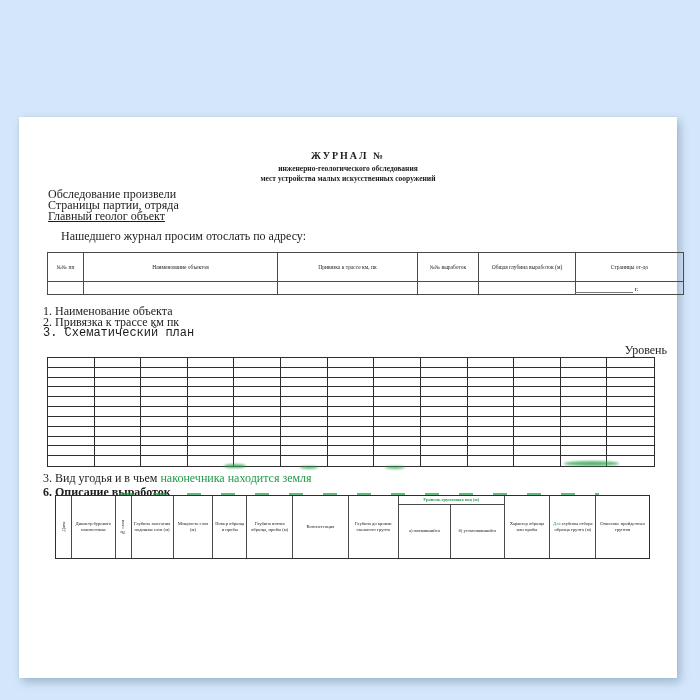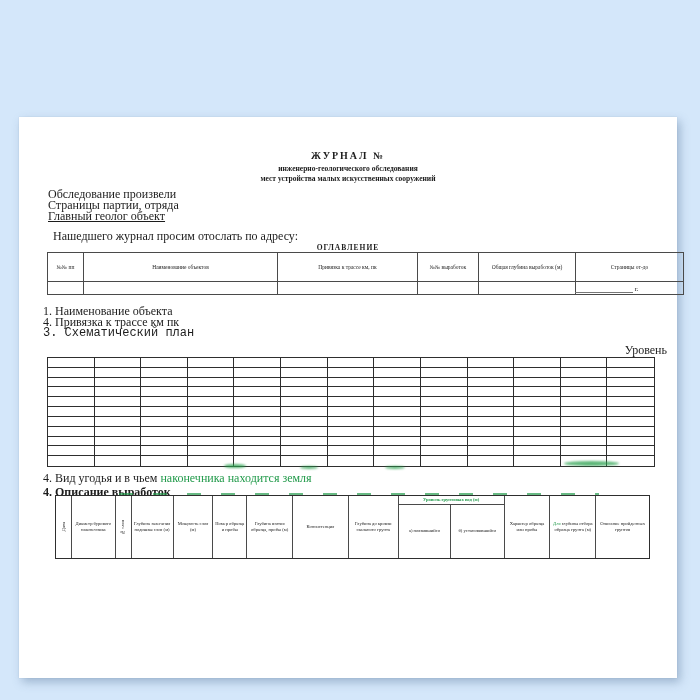--- a/index.html
+++ b/index.html
@@ -48,23 +48,22 @@
   <div class="page">
 
     <div class="abs ctr t-title" style="top:33px;">ЖУРНАЛ №</div>
     <div class="abs ctr t-sub" style="top:47px;">инженерно-геологического обследования</div>
     <div class="abs ctr t-sub" style="top:57px;">мест устройства малых искусственных сооружений</div>
 
     <div class="abs t-body" style="left:29px;top:70px;">Обследование произвели</div>
     <div class="abs t-body" style="left:29px;top:81px;">Страницы партии, отряда</div>
     <div class="abs t-body" style="left:29px;top:92px;text-decoration:underline;">Главный геолог объект</div>
 
-    <div class="abs t-body" style="left:34px;top:112px;">Нашедшего журнал просим отослать по адресу:</div>
-
-    <div class="abs ctr t-sub" style="top:126px;letter-spacing:1px;">ОГЛАВЛЕНИЕ</div>
+    <div class="abs t-body" style="left:42px;top:112px;">Нашедшего журнал просим отослать по адресу:</div>
+
 
     <table class="toc abs" style="left:28px;top:135px;width:606px;">
       <tbody>
           <tr id="toc-head">
             <td style="width: 31px; height: 26px;">№№ пп</td>
             <td style="width: 189px; height: 26px;">Наименование объектов</td>
             <td style="width: 135px; height: 26px;">Привязка к трассе км, пк</td>
             <td style="width: 56px; height: 26px;">№№ выработок</td>
             <td style="width: 92px; height: 26px;">Общая глубина выработок (м)</td>
             <td style="width: 103px; height: 26px;">Страницы от-до</td>
@@ -79,21 +78,21 @@
           </tr>
     </tbody>
       </table>
 
     <div class="abs" style="left:556px;top:167px;font-size:7px;">
       <span class="blankline" style="width:58px;"></span>
       <span>г.</span>
     </div>
 
     <div class="abs t-body" style="left:24px;top:187px;">1. Наименование объекта</div>
-    <div class="abs t-body" style="left:24px;top:198px;">4. Привязка к трассе км    пк</div>
+    <div class="abs t-body" style="left:24px;top:198px;">2. Привязка к трассе км    пк</div>
     <div class="abs t-body" style="left:24px;top:209px;font-family:Liberation Mono, monospace;">3. Схематический план</div>
 
     <div class="abs t-body" style="right:10px;top:226px;">Уровень</div>
 
     <div id="plan-grid" class="plan-grid abs" style="left: 28px; top: 240px; width: 606px; height: 108px; grid-template-columns: repeat(13, 1fr); grid-template-rows: repeat(11, 1fr);">
         <div class="gc"></div>
         <div class="gc"></div>
         <div class="gc"></div>
         <div class="gc"></div>
         <div class="gc"></div>
@@ -236,23 +235,23 @@
         <div class="gc lastr"></div>
         <div class="gc lastc lastr"></div>
       </div>
 
     <div class="smudge" style="left:205px;top:347px;width:22px;height:4px;"></div>
     <div class="smudge" style="left:281px;top:349px;width:18px;height:3px;"></div>
     <div class="smudge" style="left:366px;top:349px;width:20px;height:3px;"></div>
     <div class="smudge" style="left:545px;top:344px;width:55px;height:5px;"></div>
 
     <div class="abs t-body" style="left:24px;top:354px;">
-      <span>4. Вид угодья и в чьем </span><span class="green">наконечника находится земля</span>
+      <span>3. Вид угодья и в чьем </span><span class="green">наконечника находится земля</span>
     </div>
-    <div class="abs t-body" style="left:24px;top:368px;font-weight:bold;">4. Описание выработок</div>
+    <div class="abs t-body" style="left:24px;top:368px;font-weight:bold;">6. Описание выработок</div>
 
     <div class="dash-strip" style="left:100px;top:376px;width:480px;"></div>
 
     <div id="desc-table" class="desc abs" style="left:36px;top:378px;width:595px;height:64px;">
         <div class="dcol" style="width: 16px;">
           <span class="vert">Дата</span>
         </div>
         <div class="dcol" style="width: 44px;">
           <span>Диаметр бурового наконечника</span>
         </div>

